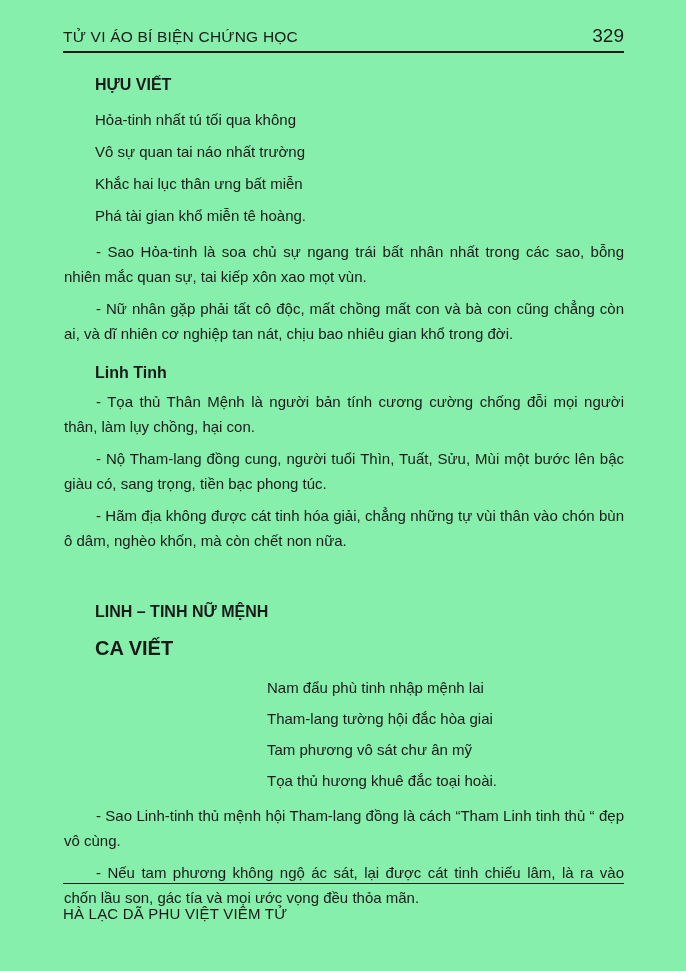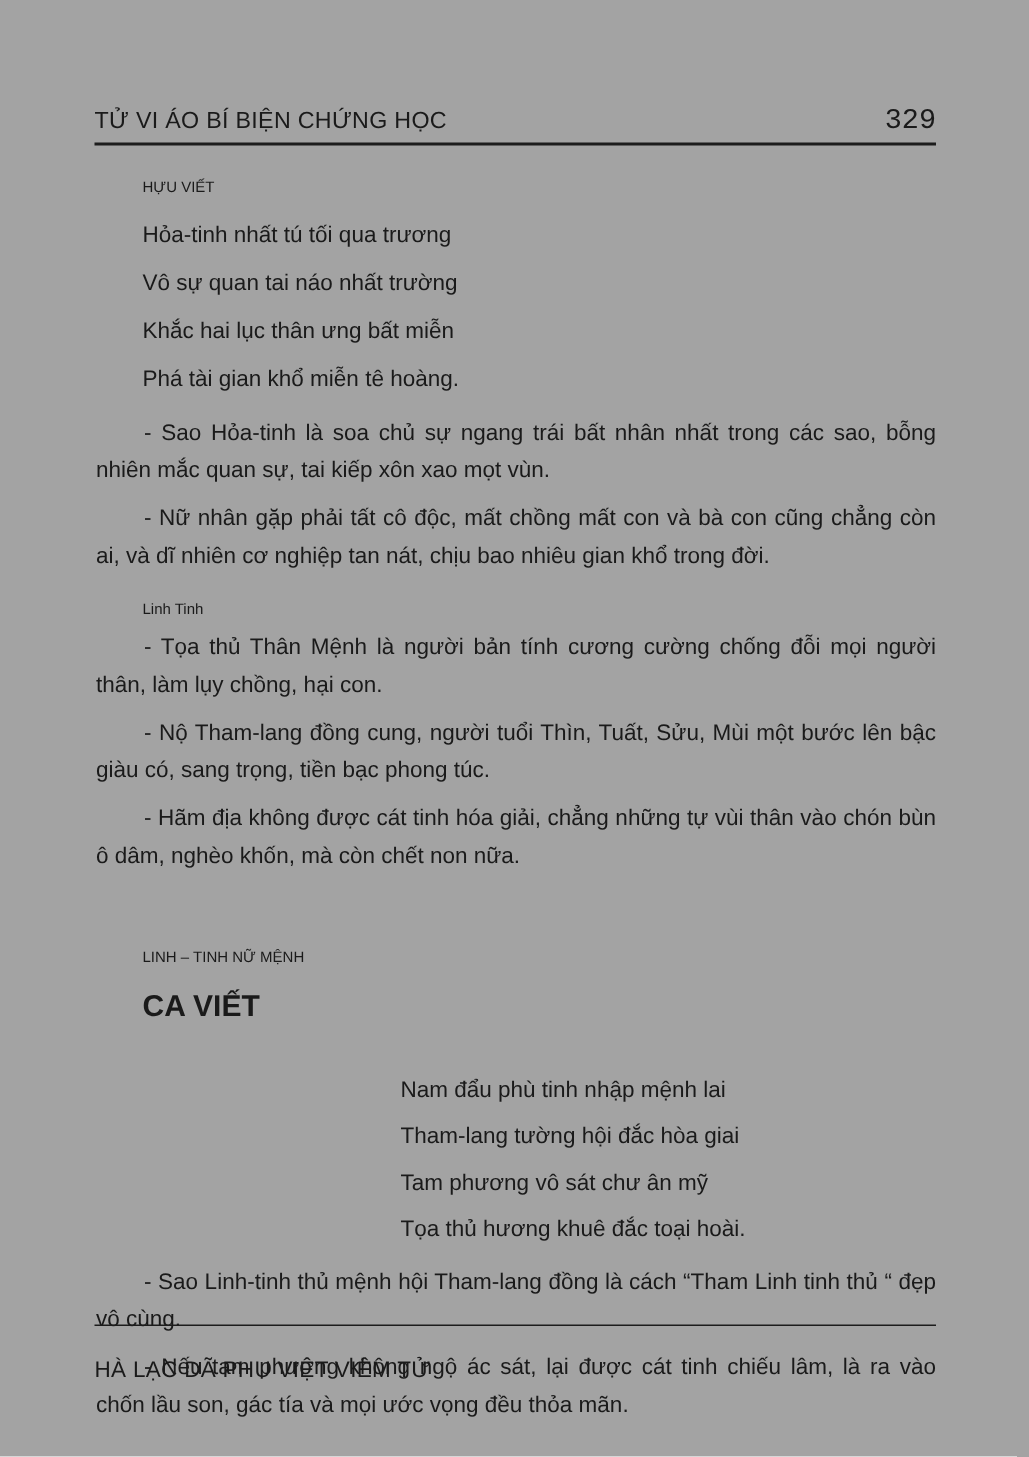--- a/index.html
+++ b/index.html
@@ -4,62 +4,61 @@
 <style>
   html, body {
     margin: 0;
     padding: 0;
     background: #ffffff;
   }
   .page {
     position: relative;
     width: 686px;
     height: 971px;
-    background: #a3a3a3;
+    background: #86efac;
     color: #1a1a1a;
     font-family: "Liberation Sans", sans-serif;
     font-size: 15px;
     box-sizing: border-box;
     padding: 25px 62px 0 63px;
     overflow: hidden;
   }
   .running-header {
     display: flex;
     justify-content: space-between;
     align-items: baseline;
     border-bottom: 2px solid #1c1c1c;
     padding-bottom: 4px;
   }
   .running-header .title {
     font-size: 15.5px;
     letter-spacing: 0.2px;
   }
   .running-header .page-num {
-    font-family: Liberation Mono, monospace;
+    font-family: Liberation Sans, sans-serif;
     font-size: 19px;
-    margin-top: 44px;
   }
   .section-heading {
-    font-weight: normal;
-    font-size: 10px;
+    font-weight: bold;
+    font-size: 16px;
     margin: 23px 0 0 32px;
   }
   .subsection-heading {
     font-weight: bold;
     font-size: 20px;
     margin: 16px 0 0 32px;
   }
   .verse-group {
     margin: 10px 0 0 32px;
   }
   .verse-group .verse-line {
     line-height: 32px;
   }
   .verse-group-centered {
-    margin: 28px 0 0 204px;
+    margin: 12px 0 0 204px;
   }
   .verse-group-centered .verse-line {
     line-height: 31px;
   }
   .para {
     text-align: justify;
     text-indent: 32px;
     line-height: 25px;
     margin: 7px 0 0 1px;
   }
@@ -83,21 +82,21 @@
 <div class="page">
 
   <div class="running-header">
     <span class="title">TỬ VI ÁO BÍ BIỆN CHỨNG HỌC</span>
     <span class="page-num">329</span>
   </div>
 
   <div class="section-heading">HỰU VIẾT</div>
 
   <div class="verse-group">
-    <div class="verse-line">Hỏa-tinh nhất tú tối qua trương</div>
+    <div class="verse-line">Hỏa-tinh nhất tú tối qua không</div>
     <div class="verse-line">Vô sự quan tai náo nhất trường</div>
     <div class="verse-line">Khắc hai lục thân ưng bất miễn</div>
     <div class="verse-line">Phá tài gian khổ miễn tê hoàng.</div>
   </div>
 
   <p class="para">- Sao Hỏa-tinh là soa chủ sự ngang trái bất nhân nhất trong các sao, bỗng nhiên mắc quan sự, tai kiếp xôn xao mọt vùn.</p>
   <p class="para">- Nữ nhân gặp phải tất cô độc, mất chồng mất con và bà con cũng chẳng còn ai, và dĩ nhiên cơ nghiệp tan nát, chịu bao nhiêu gian khổ trong đời.</p>
 
   <div class="section-heading" style="margin-top:18px">Linh Tinh</div>
 

